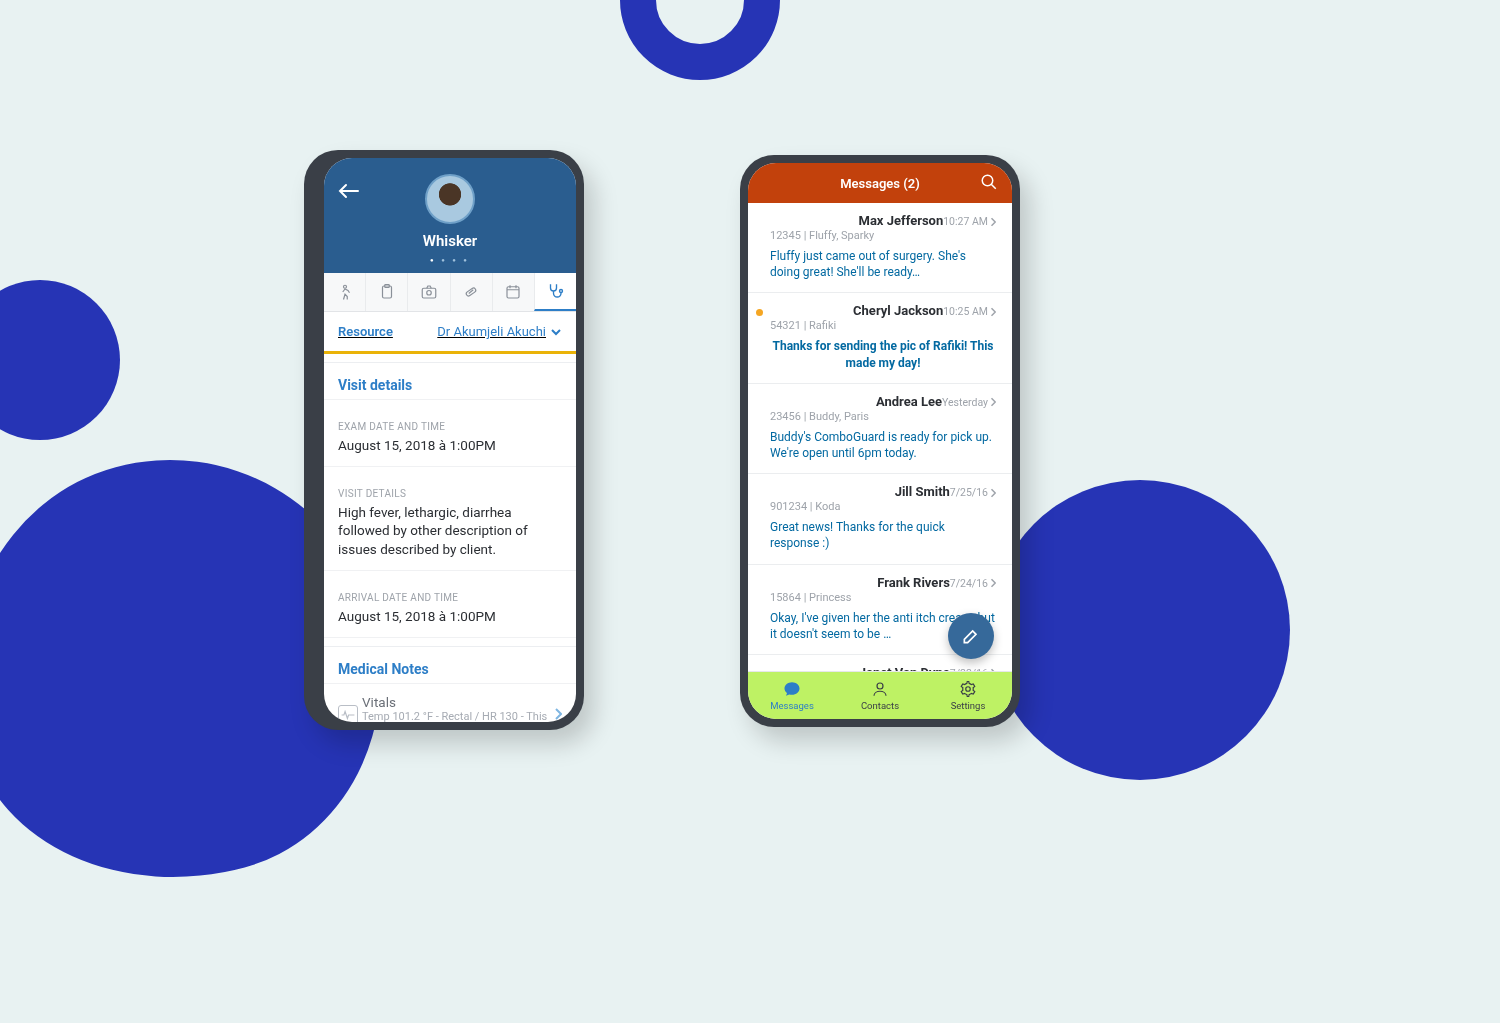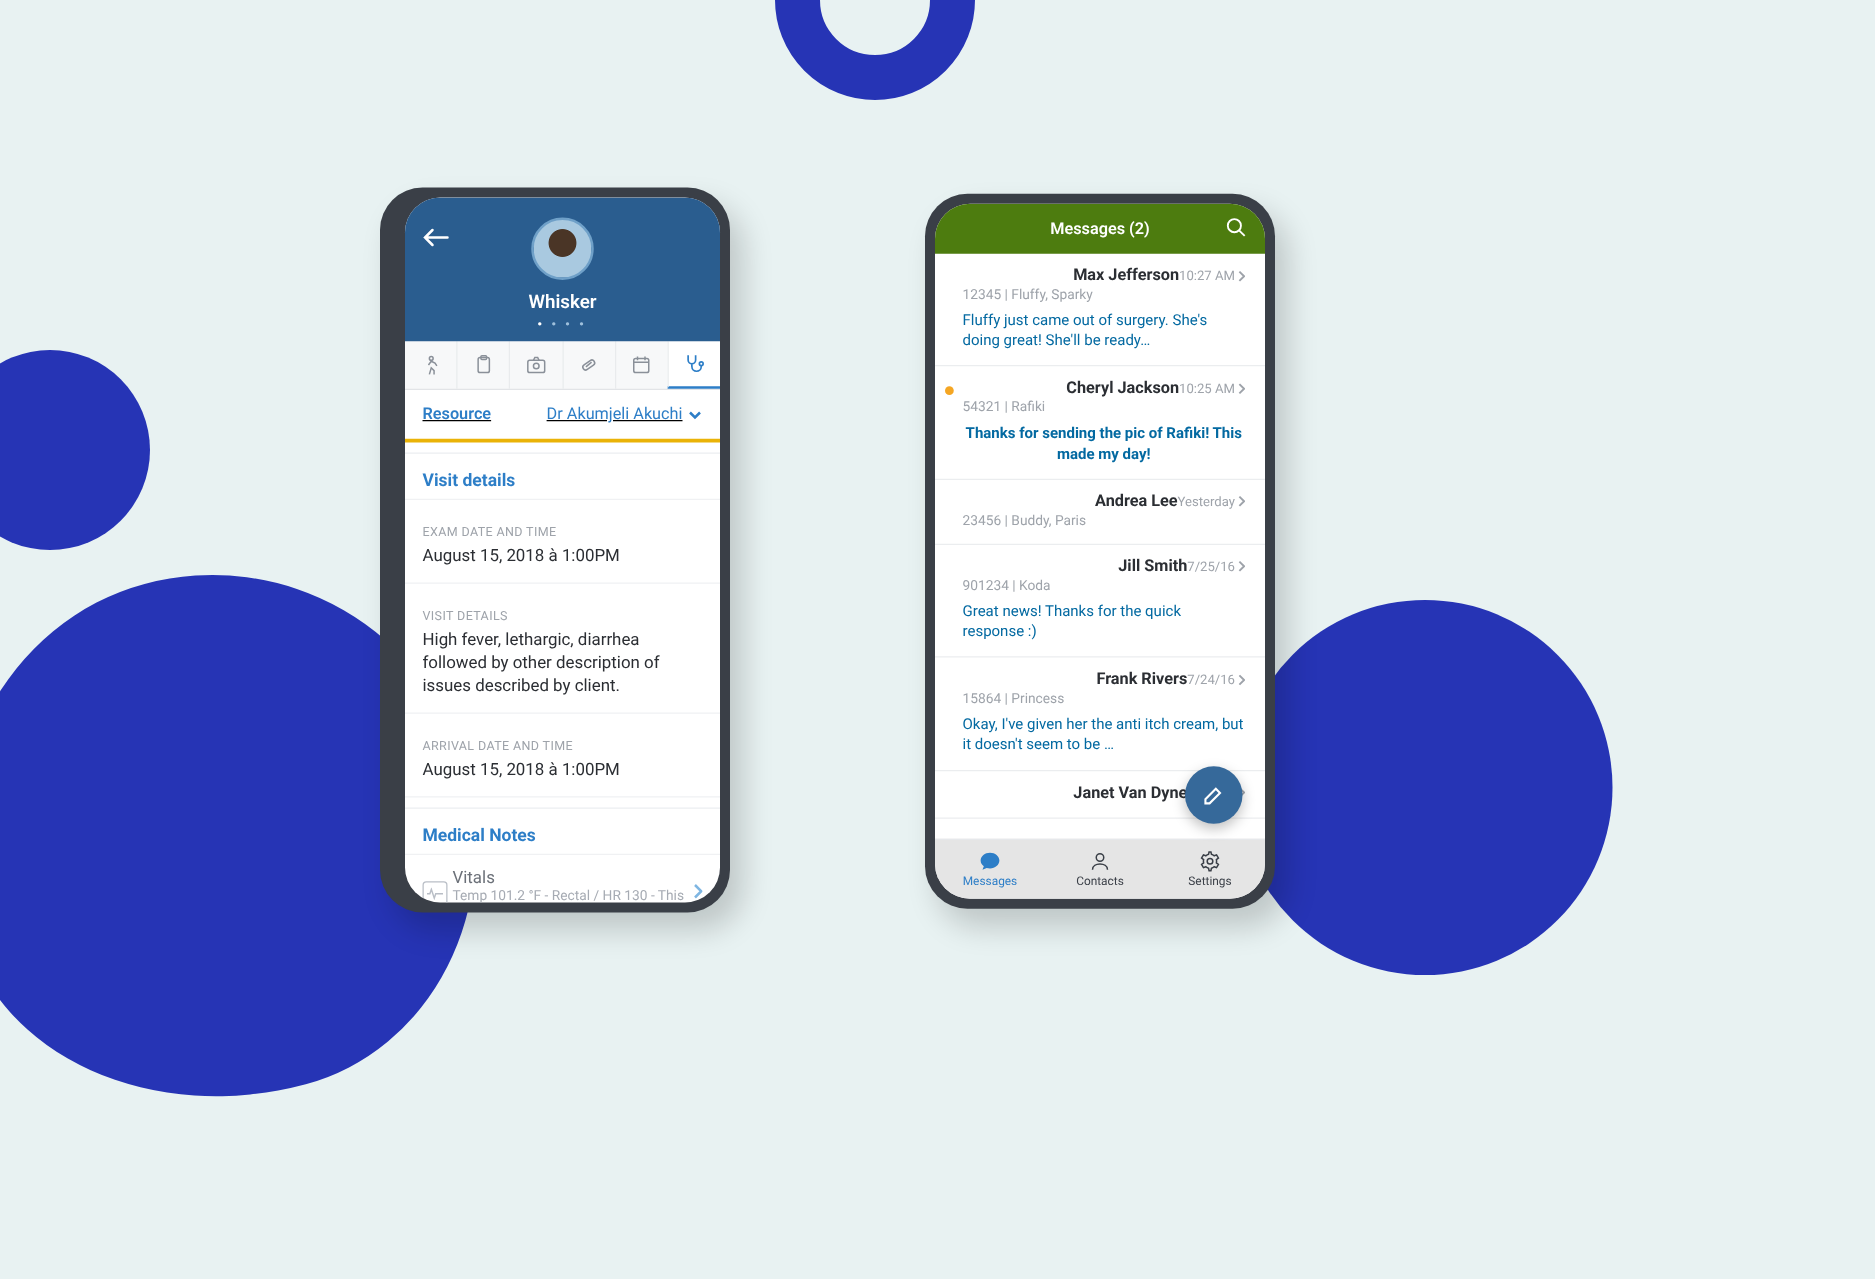--- a/index.html
+++ b/index.html
@@ -155,21 +155,21 @@
     display:flex; align-items:center; justify-content:center;
     color:#b9bec6; font-size:11px;
   }
   .note-row .nr-body { flex:1; }
   .note-row .nr-title { font-size: 13.5px; color:#6b7078; }
   .note-row .nr-sub { font-size: 11px; color:#a6abb3; }
   .note-row .nr-act { color:#7fb6e2; font-size:14px; }
 
   
   .hdr-r {
-    background: #4d7c0f;
+    background: #c2410c;
     color:#fff;
     height: 40px;
     display:flex;
     align-items:center;
     justify-content:center;
     position:relative;
   }
   .hdr-r .title { font-size: 13px; font-weight:600; }
   .hdr-r .search-btn {
     position:absolute; right:14px; top:10px;
@@ -203,21 +203,21 @@
     color:#fff;
     display:flex; align-items:center; justify-content:center;
     box-shadow: 0 4px 10px rgba(0,0,0,0.25);
     cursor:pointer;
   }
 
   .tabbar-r {
     height:48px;
     border-top:1px solid #e6e8eb;
     display:flex;
-    background:#e5e5e5;
+    background:#bef264;
   }
   .tabbar-r .tab {
     flex:1;
     display:flex; flex-direction:column; align-items:center; justify-content:center;
     gap:2px;
     font-size:9.5px;
     color:#3a3f47;
     cursor:pointer;
   }
   .tabbar-r .tab.active { color:#2d7ec7; }
@@ -373,20 +373,21 @@
           <div class="body">Thanks for sending the pic of Rafiki! This made my day!</div>
         </div>
         <div class="msg">
           <div class="top">
             <span class="name">Andrea Lee</span>
             <span class="time">Yesterday <svg width="6" height="10" viewBox="0 0 8 12" fill="none" stroke="currentColor" stroke-width="2">
                 <path d="M2 1l5 5-5 5"></path>
               </svg></span>
           </div>
           <div class="meta">23456 | Buddy, Paris</div>
+          <div class="body">Buddy's ComboGuard is ready for pick up. We're open until 6pm today.</div>
         </div>
         <div class="msg">
           <div class="top">
             <span class="name">Jill Smith</span>
             <span class="time">7/25/16 <svg width="6" height="10" viewBox="0 0 8 12" fill="none" stroke="currentColor" stroke-width="2">
                 <path d="M2 1l5 5-5 5"></path>
               </svg></span>
           </div>
           <div class="meta">901234 | Koda</div>
           <div class="body">Great news! Thanks for the quick response :)</div>

